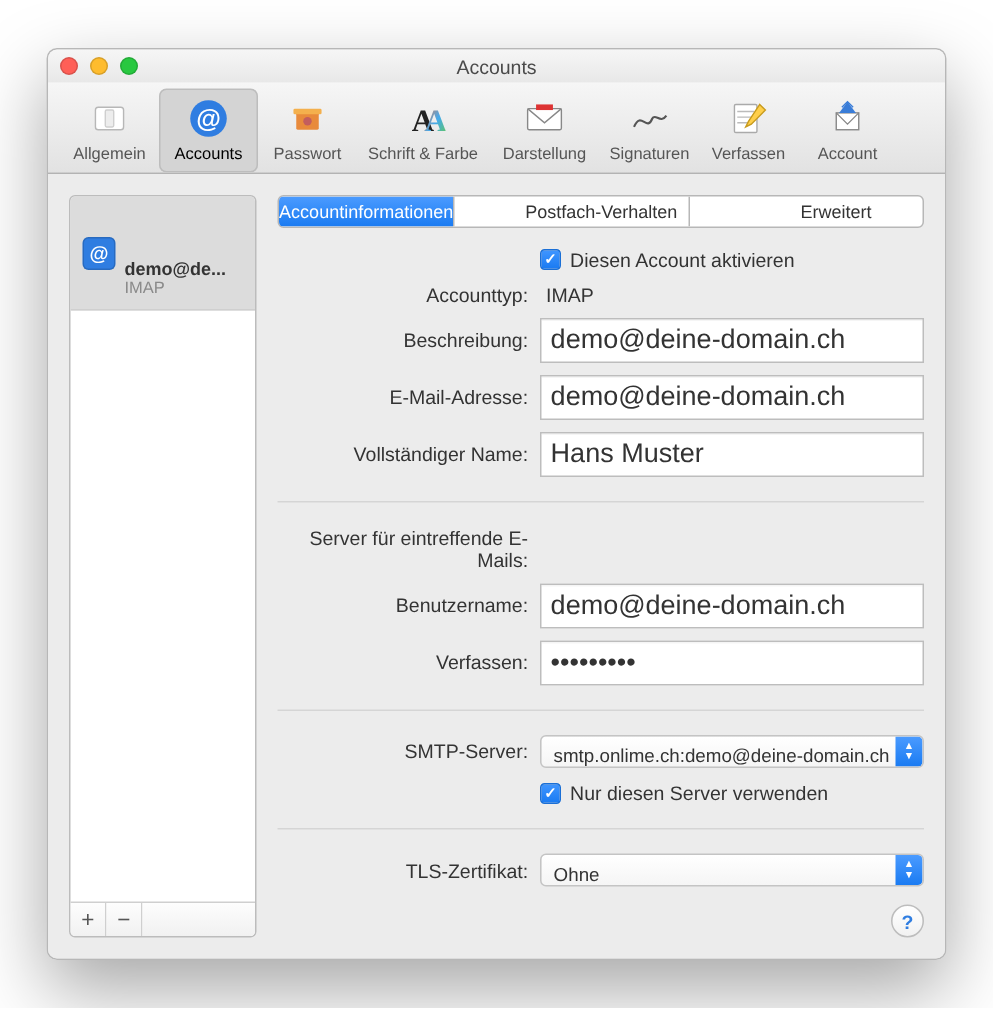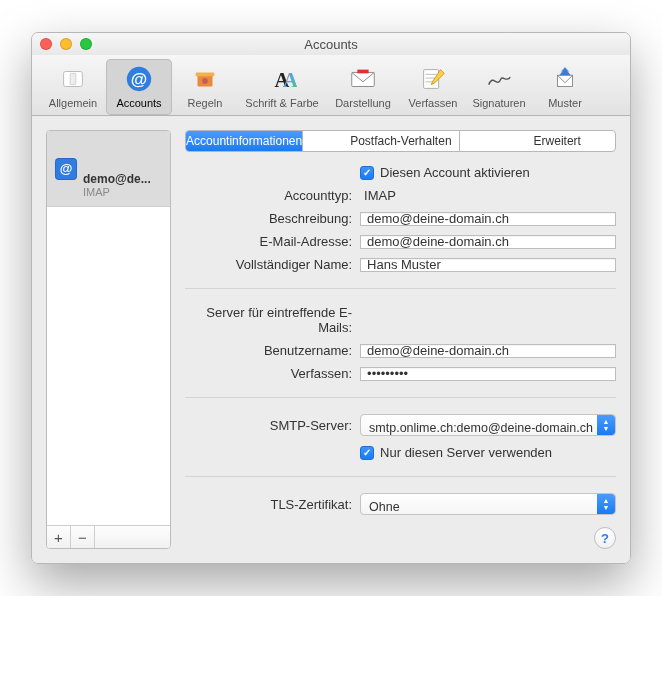--- a/index.html
+++ b/index.html
@@ -128,21 +128,21 @@
   .form { display: flex; flex-direction: column; gap: 8px; }
   .row {
     display: flex; align-items: center;
   }
   .row .lbl {
     width: 175px; text-align: right; padding-right: 8px;
     font-size: 13px; color: #333;
   }
   .row .ctrl { flex: 1; }
   input[type="text"], input[type="password"] {
-    width: 100%; height: 14px; font-size: 13px;
+    width: 100%; height: 30px; font-size: 18px;
     padding: 2px 6px;
     border: 1px solid #bdbdbd; border-radius: 0;
     background: #fff; color: #333;
     box-shadow: inset 0 1px 0 rgba(0,0,0,0.04);
   }
   input[disabled] { color: #a8a8a8; background: #fff; }
   .static-val { font-size: 13px; color: #333; padding-left: 4px; }
 
   .checkbox {
     display: inline-flex; align-items: center; gap: 6px;
@@ -221,21 +221,21 @@
       <span class="label sel">Accounts</span>
     </div>
     <div class="tool">
       <div class="icon">
         <svg viewBox="0 0 32 32" width="30" height="30">
             <rect x="8" y="12" width="16" height="12" rx="1" fill="#e88a3b"></rect>
             <rect x="6" y="9" width="20" height="4" rx="1" fill="#f4b04d"></rect>
             <circle cx="16" cy="18" r="3" fill="#c35d5d"></circle>
           </svg>
       </div>
-      <span class="label">Regeln</span>
+      <span class="label">Passwort</span>
     </div>
     <div class="tool" style="width:88px">
       <div class="icon">
         <svg viewBox="0 0 32 32" width="30" height="30">
           <text x="8" y="25" font-family="Georgia" font-size="22" font-weight="700" fill="#222">A</text>
           <text x="17" y="25" font-family="Georgia" font-size="22" font-weight="700" fill="url(#g1)">A</text>
           <defs>
               <linearGradient id="g1" x1="0" y1="0" x2="1" y2="1">
                 <stop offset="0" stop-color="#e74"></stop>
                 <stop offset="0.5" stop-color="#4ae"></stop>
@@ -252,45 +252,45 @@
             <rect x="4" y="9" width="24" height="15" rx="1" fill="#fff" stroke="#888"></rect>
             <path d="M4 9 L16 19 L28 9" fill="none" stroke="#888"></path>
             <rect x="10" y="6" width="12" height="4" fill="#d33"></rect>
           </svg>
       </div>
       <span class="label">Darstellung</span>
     </div>
     <div class="tool">
       <div class="icon">
         <svg viewBox="0 0 32 32" width="30" height="30">
+            <path d="M5 22 C10 10, 14 26, 18 16 C20 12, 24 20, 28 14" fill="none" stroke="#555" stroke-width="1.5"></path>
+          </svg>
+      </div>
+      <span class="label">Signaturen</span>
+    </div>
+    <div class="tool">
+      <div class="icon">
+        <svg viewBox="0 0 32 32" width="30" height="30">
             <rect x="6" y="6" width="16" height="20" rx="1" fill="#fff" stroke="#aaa"></rect>
             <path d="M8 11h12M8 15h12M8 19h8" stroke="#bbb"></path>
             <path d="M24 6 L28 10 L18 20 L14 22 L16 18 Z" fill="#ffcf4a" stroke="#c89b1e"></path>
           </svg>
       </div>
       <span class="label">Verfassen</span>
-    </div>
-    <div class="tool">
-      <div class="icon">
-        <svg viewBox="0 0 32 32" width="30" height="30">
-            <path d="M5 22 C10 10, 14 26, 18 16 C20 12, 24 20, 28 14" fill="none" stroke="#555" stroke-width="1.5"></path>
-          </svg>
-      </div>
-      <span class="label">Signaturen</span>
     </div>
     <div class="tool">
       <div class="icon">
         <svg viewBox="0 0 32 32" width="30" height="30">
             <rect x="8" y="12" width="16" height="12" fill="#fff" stroke="#888"></rect>
             <path d="M8 12 L16 20 L24 12" stroke="#888" fill="none"></path>
             <path d="M10 12 L16 4 L22 12" fill="#3a7dd8"></path>
             <path d="M16 4 L16 12 M12 8 L16 4 L20 8" stroke="#3a7dd8" fill="none"></path>
           </svg>
       </div>
-      <span class="label">Muster</span>
+      <span class="label">Account</span>
     </div>
   </div>
 
   <div class="content">
 
     <div class="sidebar">
       <div class="sidebar-list">
         <div class="account-item">
           <div class="at-badge">@</div>
           <div class="texts">

